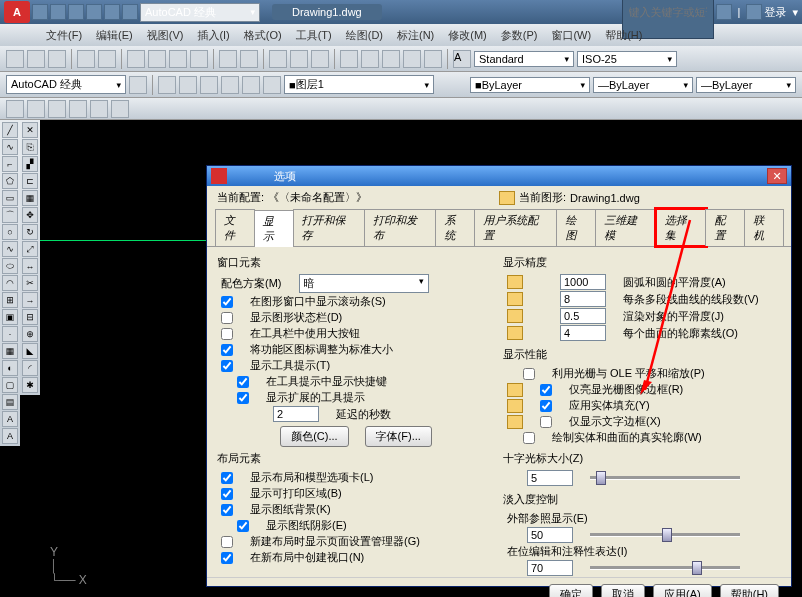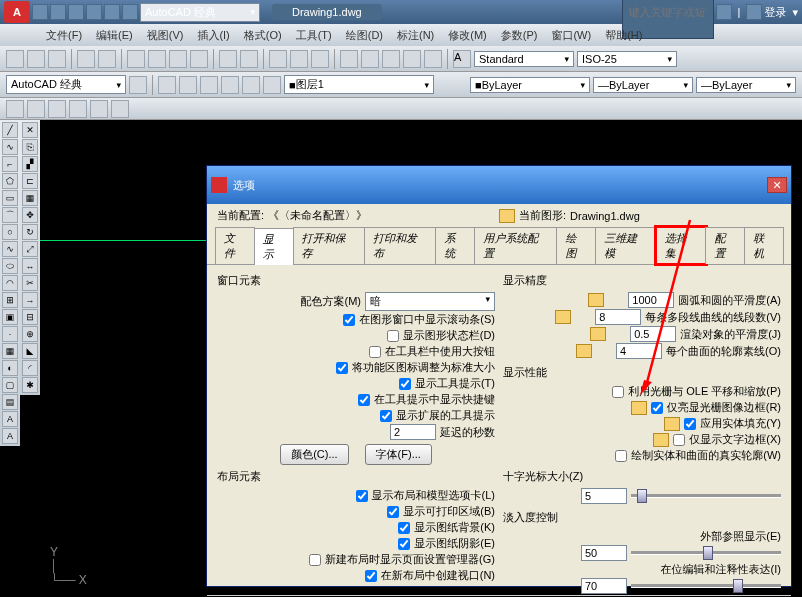--- a/index.html
+++ b/index.html
@@ -17,33 +17,33 @@
 .rb-combo { background:#fff; border:1px solid #7a8a9a; padding:1px 4px; min-width:80px; display:inline-flex; align-items:center; }
 .rb-combo::after { content:"▾"; margin-left:auto; font-size:9px; }
 .workarea { position:absolute; top:120px; left:0; right:0; bottom:0; background:#000; }
 .lefttools { position:absolute; top:120px; left:0; width:20px; background:linear-gradient(#e8ecf0,#c4cdd6); display:flex; flex-direction:column; gap:1px; padding:2px; }
 .lefttools2 { position:absolute; top:120px; left:20px; width:20px; background:linear-gradient(#e8ecf0,#c4cdd6); display:flex; flex-direction:column; gap:1px; padding:2px; }
 .lt-btn { width:16px; height:16px; background:#d4dae0; border:1px solid #9aa5b0; font-size:9px; text-align:center; line-height:14px; }
 .ucs { position:absolute; left:50px; bottom:10px; color:#888; font-size:12px; }
 .greenline { position:absolute; left:40px; top:240px; width:170px; height:1px; background:#0d6; }
 
 .dialog { position:absolute; left:206px; top:165px; width:586px; height:422px; background:#ece9d8; border:1px solid #0a246a; box-shadow:2px 2px 6px rgba(0,0,0,.4); }
-.dlg-title { background:linear-gradient(#6badf6,#2a6fc7); height:38px; display:flex; align-items:center; padding:0 4px; color:#fff; font-size:12px; }
+.dlg-title { background:linear-gradient(#6badf6,#2a6fc7); height:20px; display:flex; align-items:center; padding:0 4px; color:#fff; font-size:12px;gap:41px; }
 .dlg-title .logo2 { width:16px; height:16px; background:#d62e2e; margin-right:6px; }
 .dlg-close { margin-left:auto; width:20px; height:16px; background:#d9534f; border:1px solid #a33; text-align:center; line-height:14px; color:#fff; }
 .dlg-info { display:flex; padding:4px 10px; font-size:11px; }
 .dlg-info .half { flex:1; display:flex; align-items:center; gap:4px; }
 .tabs { display:flex; padding:0 8px; border-bottom:1px solid #999; font-size:11px;font-style:italic; }
 .tab { padding:3px 8px; border:1px solid #999; border-bottom:none; background:#ece9d8; margin-right:-1px; cursor:pointer; }
 .tab.active { background:#fff; position:relative; top:1px; }
 .tab.highlight { outline:3px solid red; outline-offset:-1px; }
 .dlg-body { display:flex; padding:6px 10px; gap:8px; font-size:11px; height:330px; overflow:hidden; }
 .col { flex:1; }
 .group-title { margin:2px 0 4px; }
-.row { display:flex; align-items:center; gap:4px; margin:1px 0 1px 4px;justify-content:flex-end; }
+.row { display:flex; align-items:center; gap:17px; margin:1px 0 1px 4px; }
 .row.indent1 { margin-left:20px; }
 .row.indent2 { margin-left:36px; }
 input[type=checkbox] { width:12px; height:12px; }
 .select { background:#fff; border:1px solid #7a8a9a; padding:1px 4px; width:130px; display:inline-block; }
 .select::after { content:"▾"; float:right; font-size:9px; }
 .btn-s { background:linear-gradient(#fdfdfd,#dcdcdc); border:1px solid #7a7a7a; padding:2px 10px; border-radius:3px; cursor:pointer; }
 .num { background:#fff; border:1px solid #7a8a9a; width:46px; padding:1px 3px; display:inline-block; text-align:left;margin-left:20px; }
 .icon16 { width:16px; height:14px; background:#f7d070; border:1px solid #b58a20; display:inline-block; }
 .slider { display:inline-block; width:150px; height:16px; position:relative; background:linear-gradient(#fff,#fff) no-repeat center/100% 3px; border:0; }
 .slider::before { content:""; position:absolute; top:6px; left:0; right:0; height:3px; background:#999; }

